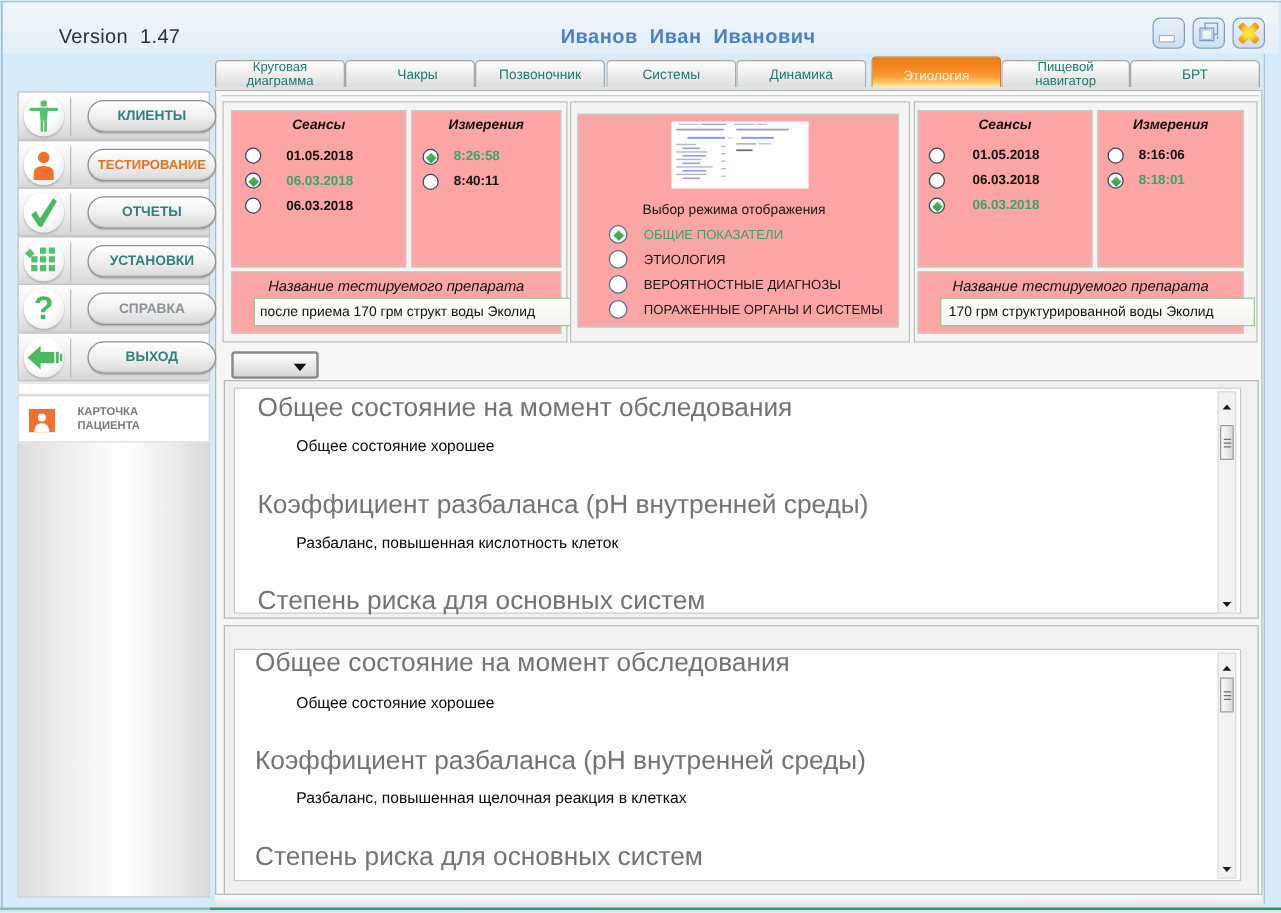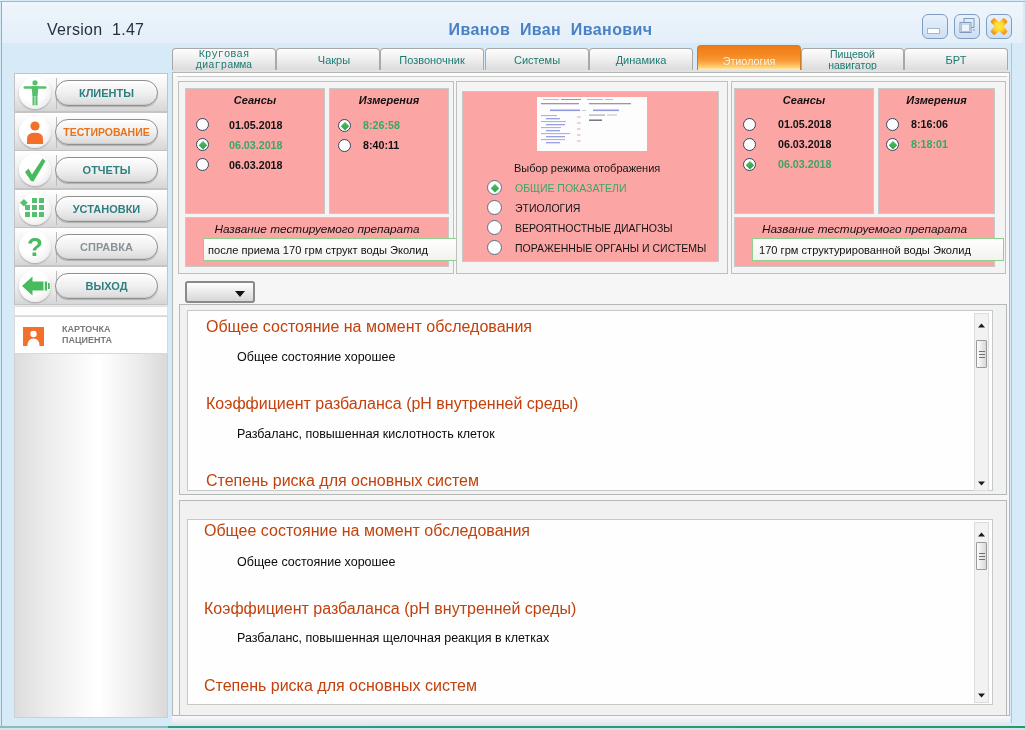--- a/index.html
+++ b/index.html
@@ -58,39 +58,39 @@
 
   
   #dd { left:185px; top:281px; width:70px; height:22px; background:linear-gradient(#ffffff,#d6d6d6);
         border:2px solid #8a8a8a; border-radius:3px; }
   #dd .arr { position:absolute; right:8px; top:8px; width:0; height:0; border-left:5px solid transparent;
              border-right:5px solid transparent; border-top:6px solid #111; }
 
   
   .rpanel { position:absolute; left:179px; width:828px; background:#f0f1f0; border:1px solid #b5b9b5; }
   .rinner { position:absolute; background:#fefefe; border:1px solid #c6cac6; }
-  .h1 { position:absolute; font-size:16px; color:#c2410c; white-space:nowrap; line-height:16px; }
+  .h1 { position:absolute; font-size:21px; color:#737373; white-space:nowrap; line-height:16px; }
   .tx { position:absolute; font-size:12.5px; color:#0a0a0a; white-space:nowrap; line-height:13px; }
 
   
   .sbar { position:absolute; width:15px; background:#f2f2f2; border:1px solid #dcdcdc; }
   .sarr { position:absolute; left:2px; width:9px; height:9px; }
   .sthumb { position:absolute; left:1px; width:11px; background:linear-gradient(90deg,#fdfdfd,#d8d8d8);
             border:1px solid #9a9a9a; border-radius:1px; }
   .grip { position:absolute; left:2px; width:6px; height:1px; background:#707070; }
 
   
   #sidebar { left:14px; top:73px; width:154px; }
   .srow { position:absolute; left:0; width:154px; height:39px;
           background:linear-gradient(#ffffff 0%,#ebebeb 60%,#d6d6d6 100%); border:1px solid #c4c4c4; }
   .scircle { position:absolute; left:4px; top:3px; width:32px; height:32px; border-radius:50%;
              background:radial-gradient(circle at 40% 35%, #ffffff 45%, #eeeeee 75%, #d9d9d9 100%);
              box-shadow:0 1px 2px rgba(0,0,0,0.25), inset 0 1px 1px #fff; }
   .sdiv { position:absolute; left:41px; top:4px; width:1px; height:31px; background:#bbb; }
-  .sbtn { position:absolute; left:40px; top:6px; width:103px; height:26px; border-radius:13px;
+  .sbtn { position:absolute; left:55px; top:6px; width:103px; height:26px; border-radius:13px;
           background:linear-gradient(#fdfdfd 0%,#f0f0f0 50%,#dadada 100%);
           border:1px solid #8f8f8f; box-shadow:inset 0 2px 2px rgba(255,255,255,0.9), inset 0 -1px 1px rgba(0,0,0,0.08), 0 1px 1px rgba(0,0,0,0.2);
           display:flex; align-items:center; justify-content:center;
           font-size:11px; font-weight:bold; color:#2e7f7f; }
   #card { position:absolute; left:14px; top:316px; width:154px; height:38px; background:#fff;
           border:1px solid #d8d8d8; }
   #cardtxt { position:absolute; left:47px; top:7px; width:100px; text-align:left;
              font-size:9px; font-weight:bold; color:#7a7a7a; line-height:11px; }
   #sbody { position:absolute; left:14px; top:354px; width:154px; height:364px;
            background:linear-gradient(90deg,#dcdcdc 0%,#efefef 25%,#ffffff 55%,#ededed 80%,#d9d9d9 100%);
@@ -137,21 +137,21 @@
       </clipPath>
       </defs>
       <g>
         <rect x="2.2" y="8.6" width="19.6" height="5.8" rx="1.6" fill="url(#xg)" transform="rotate(45 12 11.5)"></rect>
         <rect x="2.2" y="8.6" width="19.6" height="5.8" rx="1.6" fill="url(#xg)" transform="rotate(-45 12 11.5)"></rect>
         <circle cx="12" cy="11.5" r="8" fill="url(#yg)" clip-path="url(#xc)"></circle>
       </g>
     </svg>
   </div>
 
-  <div class="abs tab tab2" style="left:172px;width:104px;font-family:Liberation Mono, monospace;">Круговая<br>диаграмма</div>
+  <div class="abs tab tab2" style="left:172px;width:104px;">Круговая<br>диаграмма</div>
   <div class="abs tab" style="left:276px;width:104px;padding-left:12px;">Чакры</div>
   <div class="abs tab" style="left:380px;width:104px;">Позвоночник</div>
   <div class="abs tab" style="left:485px;width:104px;">Системы</div>
   <div class="abs tab" style="left:589px;width:104px;">Динамика</div>
   <div class="abs" id="tabact">Этиология</div>
   <div class="abs tab tab2" style="left:801px;width:103px;">Пищевой<br>навигатор</div>
   <div class="abs tab" style="left:904px;width:104px;">БРТ</div>
 
   <div class="abs" id="tabstrip"></div>
   <div class="abs" id="content"></div>

